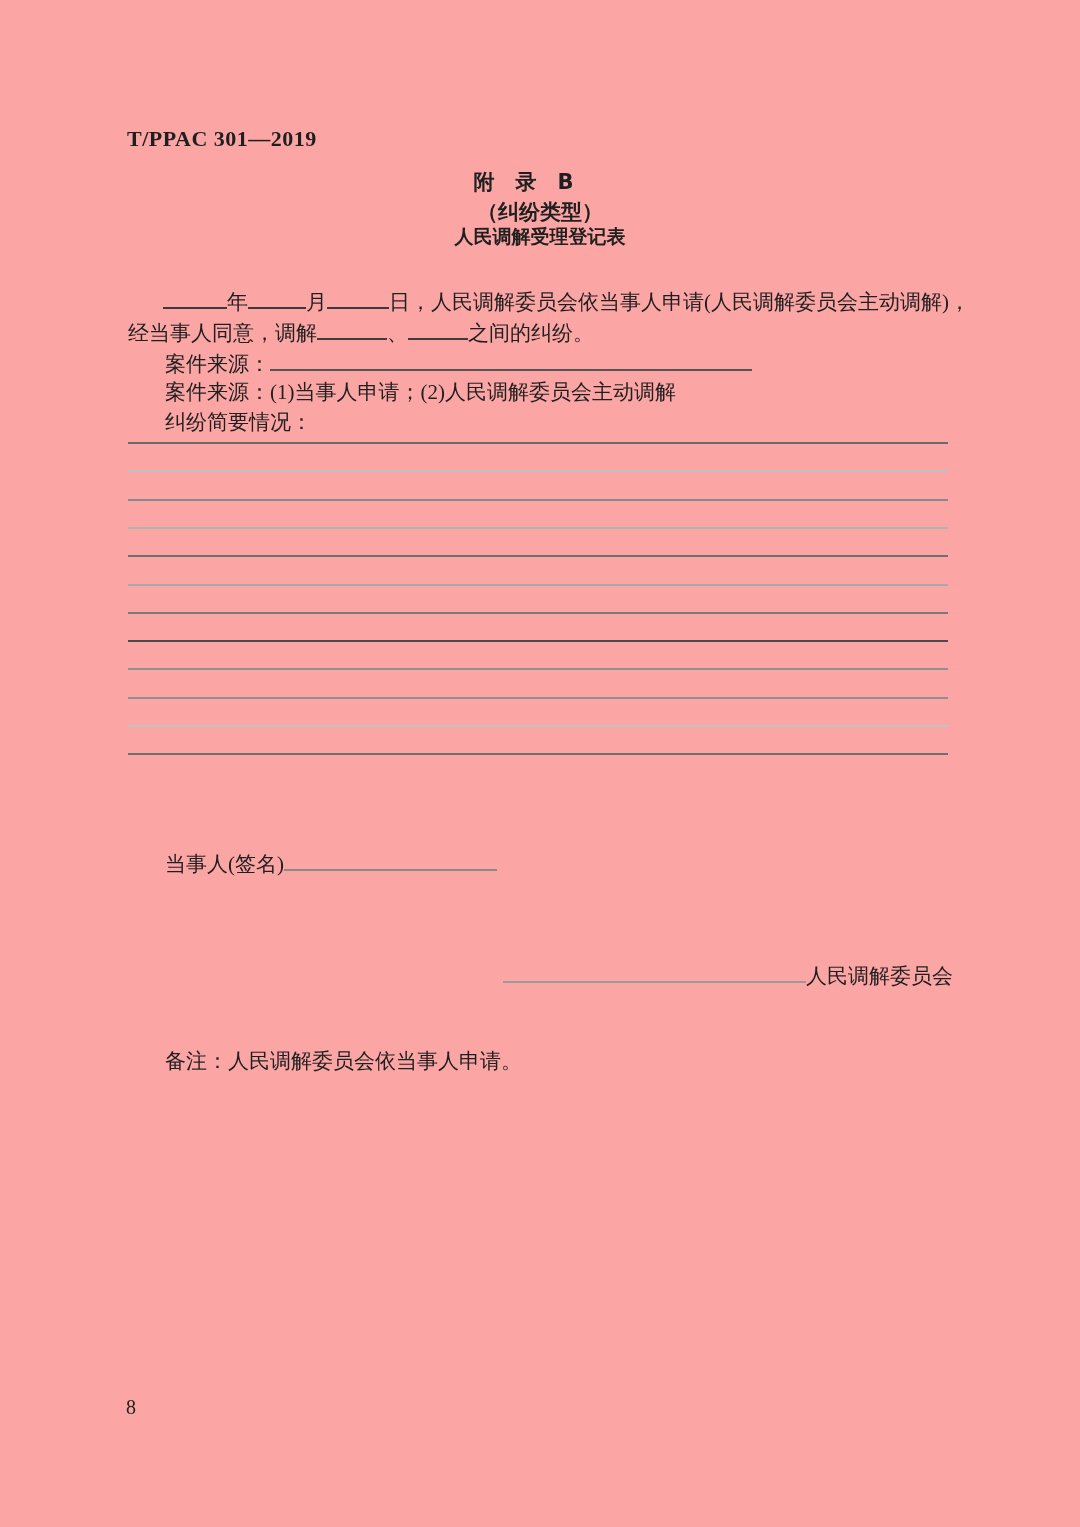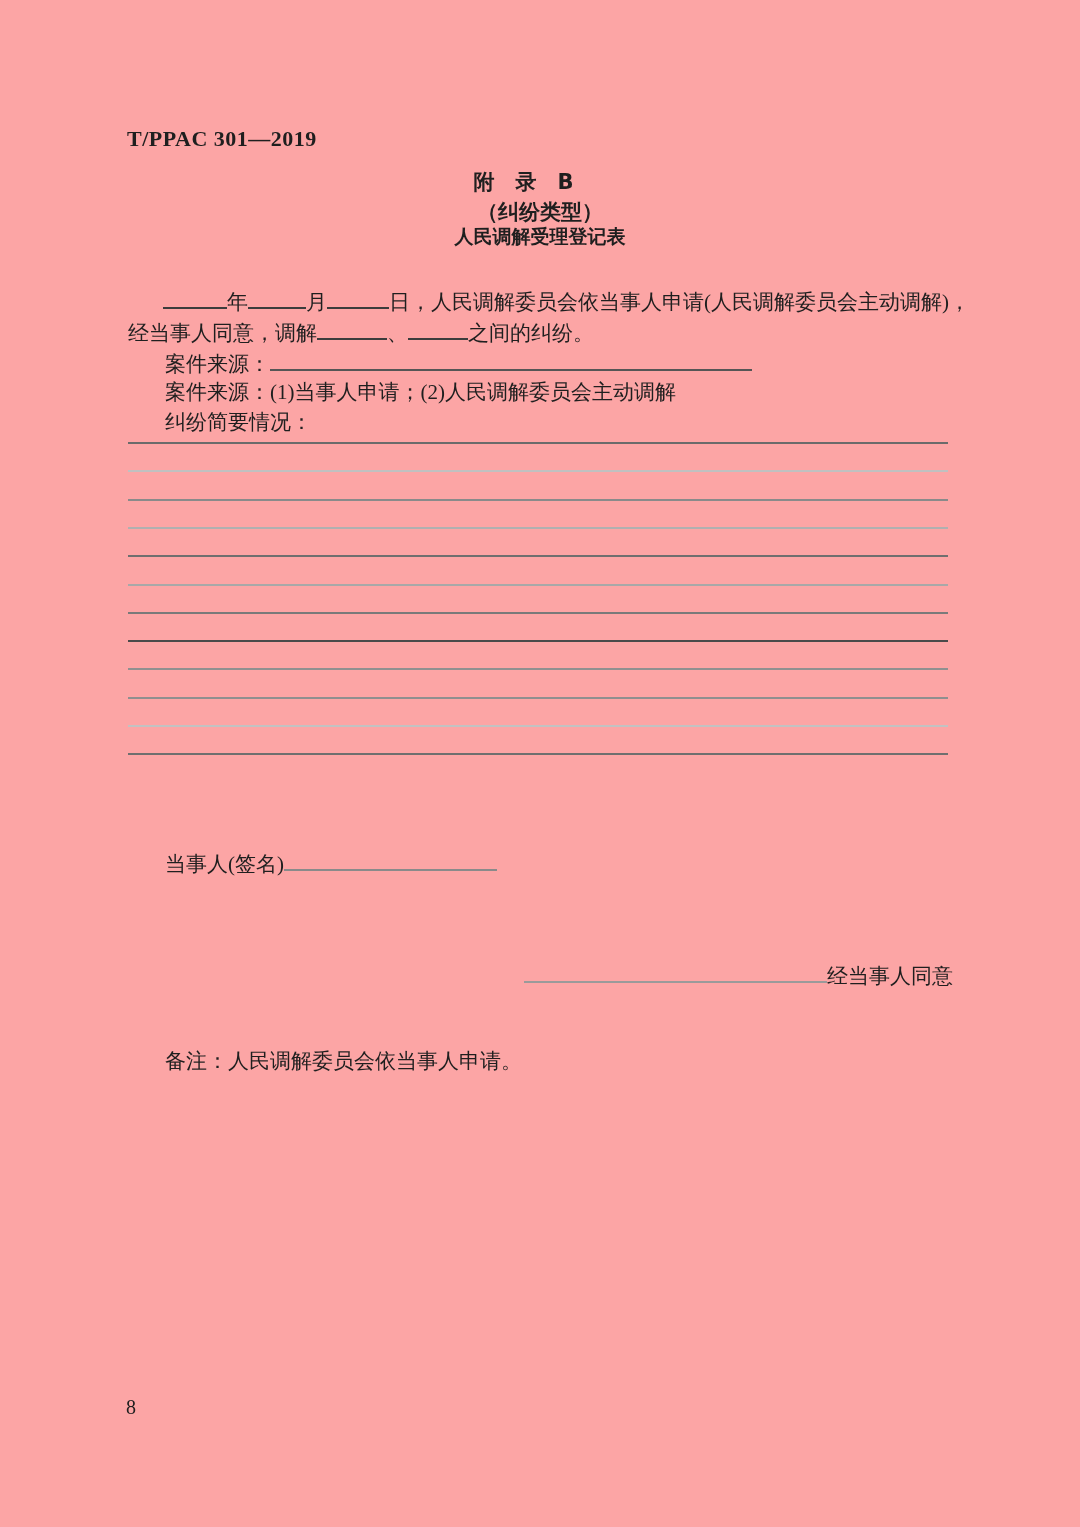--- a/index.html
+++ b/index.html
@@ -136,21 +136,21 @@
       <div class="ruled-line" style="top: 283px; background: rgb(194, 194, 194);"></div>
       <div class="ruled-line" style="top: 311px; background: rgb(111, 111, 111);"></div>
     </div>
 
   <div class="abs sig-party">
     <span>当事人(签名)</span><span class="blank b-sig"></span>
   </div>
 
 
   <div class="abs committee-line">
-    <span class="blank b-committee"></span><span>经当事人同意</span>
+    <span class="blank b-committee"></span><span>人民调解委员会</span>
   </div>
 
 
   <div class="abs note-line">备注：人民调解委员会依当事人申请。</div>
 
   <div class="abs page-number">8</div>
 
 </div>
 
 </body></html>

